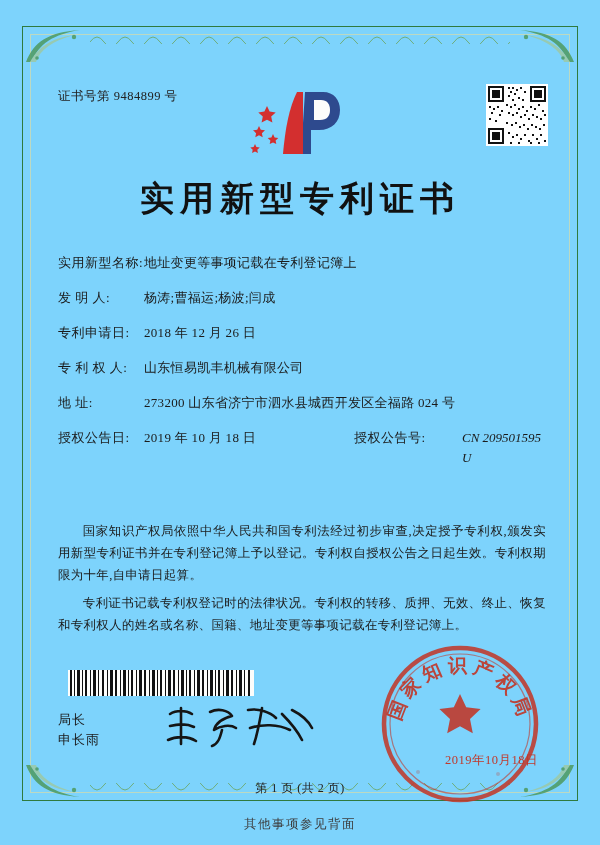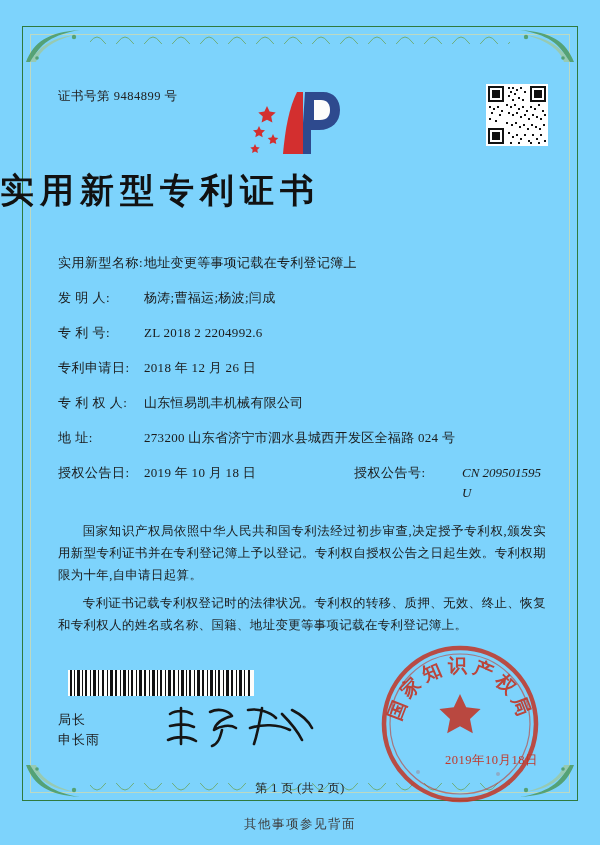--- a/index.html
+++ b/index.html
@@ -81,21 +81,22 @@
     top: 86px;
     transform: translateX(-50%);
     width: 122px;
     height: 74px;
   }
   .logo svg { display:block; width:100%; height:100%; }
 
   .doc-title {
     position: absolute;
     left: 0; right: 0;
-    top: 168px;
+    top: 176px;
+    text-align: center;
     font-size: 34px;
     font-weight: bold;
     letter-spacing: 6px;
     color: #111;
     font-family: "DejaVu Serif", "Liberation Serif", serif;
   }
 
   
   .fields {
     position: absolute;
@@ -367,24 +368,20 @@
   <div class="fields">
     <div class="row">
       <span class="label">实用新型名称:</span>
       <span class="value">地址变更等事项记载在专利登记簿上</span>
     </div>
     <div class="row">
       <span class="label">发 明 人:</span>
       <span class="value">杨涛;曹福运;杨波;闫成</span>
     </div>
     <div class="row">
-      <span class="label">专 利 号:</span>
-      <span class="value">ZL 2018 2 2204992.6</span>
-    </div>
-    <div class="row">
       <span class="label">专利申请日:</span>
       <span class="value">2018 年 12 月 26 日</span>
     </div>
     <div class="row">
       <span class="label">专 利 权 人:</span>
       <span class="value">山东恒易凯丰机械有限公司</span>
     </div>
     <div class="row">
       <span class="label">地 址:</span>
       <span class="value">273200 山东省济宁市泗水县城西开发区全福路 024 号</span>

